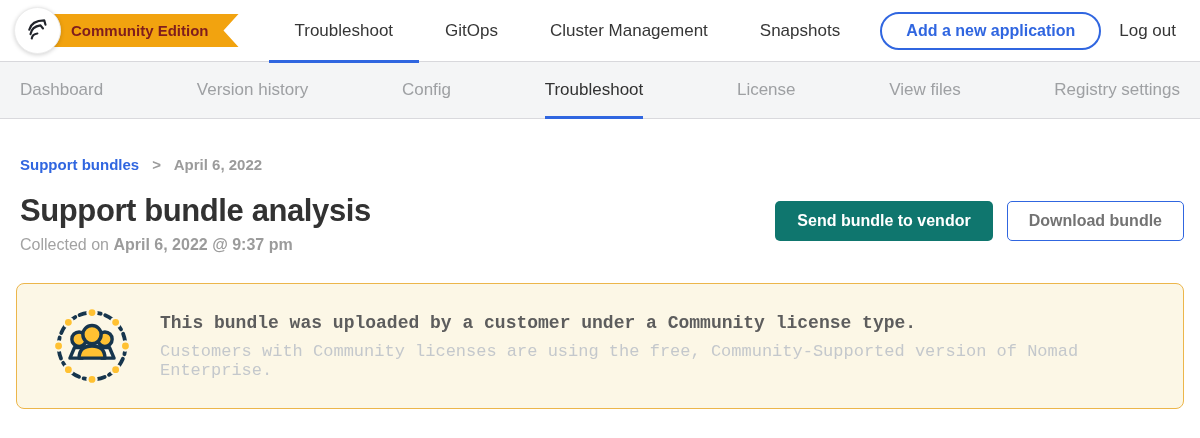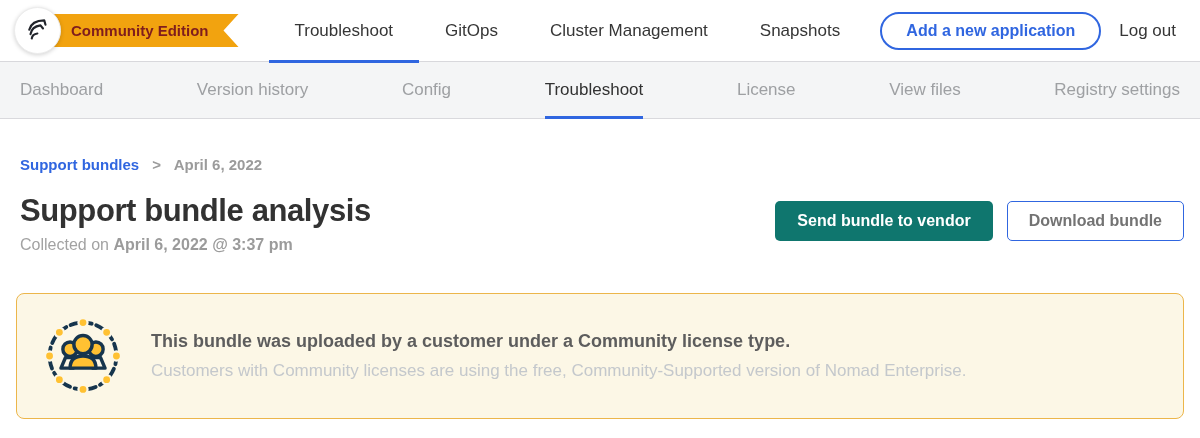--- a/index.html
+++ b/index.html
@@ -129,28 +129,29 @@
     font-weight: bold;
     border-radius: 5px;
     cursor: pointer;
     white-space: nowrap;
   }
   .btn-primary { background: #0f766e; color: #ffffff; border: none; padding: 11px 22px; }
   .btn-secondary { background: #ffffff; color: #737373; border: 1.5px solid #3066e0; padding: 10px 21px; }
 
   
   .notice {
-    margin: 39px -4px 0 -4px;
+    margin: 29px -4px 0 -4px;
     display: flex;
     align-items: center;
     gap: 30px;
     background: #fcf7e6;
     border: 1.5px solid #ecb64b;
     border-radius: 8px;
-    padding: 24px 28px;
+    padding: 24px 37px;
+    font-family: Liberation Mono, monospace;
   }
   .notice-icon { width: 76px; height: 76px; flex: 0 0 auto; }
   .notice-heading { font-size: 18px; font-weight: bold; color: #5d5d5d; }
   .notice-body { font-size: 17px; color: #c4c8cc; margin-top: 9px; }
 </style>
 </head>
 <body>
 
 <header class="topnav">
   <div class="brand">
@@ -197,21 +198,21 @@
     <a>Support bundles</a>
     <span class="sep">&gt;</span>
     <span class="current">April 6, 2022</span>
   </div>
 
   <div class="title-row">
     <div>
       <h1>Support bundle analysis</h1>
       <p class="collected">
         <span>Collected on</span>
-        <strong>April 6, 2022 @ 3:37 pm</strong>
+        <strong>April 6, 2022 @ 9:37 pm</strong>
       </p>
     </div>
     <div class="actions">
       <button class="btn btn-primary">Send bundle to vendor</button>
       <button class="btn btn-secondary">Download bundle</button>
     </div>
   </div>
 
   <div class="notice">
     <div class="notice-icon">

